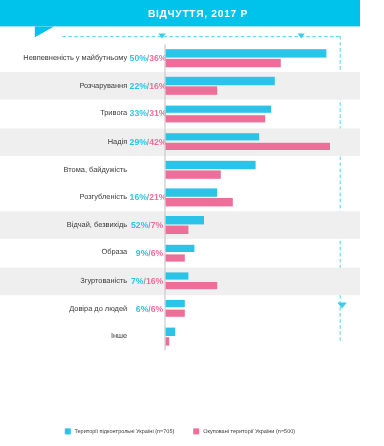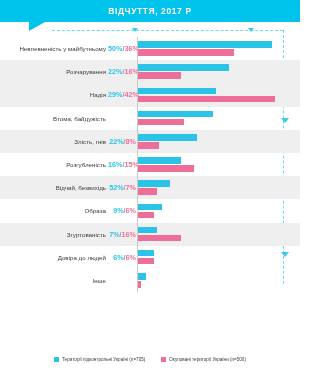--- a/index.html
+++ b/index.html
@@ -27,20 +27,21 @@
     position: absolute;
     left: 0; top: 0;
     width: 300px;
     height: 22px;
     line-height: 22px;
     text-align: center;
     color: #ffffff;
     font-size: 8.5px;
     font-weight: bold;
     letter-spacing: 0.6px;
+    padding-left: 15px;
   }
   .header-tail {
     position: absolute;
     left: 29px;
     top: 22px;
     width: 0; height: 0;
     border-left: 16px solid #00C3EC;
     border-bottom: 9px solid transparent;
   }
 
@@ -208,49 +209,49 @@
     </div>
     <div class="row alt">
       <div class="row-label">Розчарування</div>
       <div class="row-values"><span class="val-a">22%</span><span class="val-sep">/</span><span class="val-b">16%</span></div>
       <div class="baseline"></div>
       <div class="bars">
         <div class="bar a" title="Розчарування — 34%" style="width: 91.12px;"></div>
         <div class="bar b" title="Розчарування — 16%" style="width: 42.88px;"></div>
       </div>
     </div>
+    <div class="row">
+      <div class="row-label">Тривога</div>
+      <div class="row-values"><span class="val-a">33%</span><span class="val-sep">/</span><span class="val-b">31%</span></div>
+      <div class="baseline"></div>
+      <div class="bars">
+        <div class="bar a" title="Тривога — 33%" style="width: 88.44px;"></div>
+        <div class="bar b" title="Тривога — 31%" style="width: 83.08px;"></div>
+      </div>
+    </div>
     <div class="row alt">
       <div class="row-label">Надія</div>
       <div class="row-values"><span class="val-a">29%</span><span class="val-sep">/</span><span class="val-b">42%</span></div>
       <div class="baseline"></div>
       <div class="bars">
         <div class="bar a" title="Надія — 29%" style="width: 77.72px;"></div>
         <div class="bar b" title="Надія — 51%" style="width: 136.68px;"></div>
       </div>
     </div>
     <div class="row">
       <div class="row-label">Втома, байдужість</div>
       <div class="baseline"></div>
       <div class="bars">
         <div class="bar a" title="Втома, байдужість — 28%" style="width: 75.04px;"></div>
         <div class="bar b" title="Втома, байдужість — 17%" style="width: 45.56px;"></div>
       </div>
     </div>
-    <div class="row alt">
-      <div class="row-label">Злість, гнів</div>
-      <div class="row-values"><span class="val-a">22%</span><span class="val-sep">/</span><span class="val-b">8%</span></div>
-      <div class="baseline"></div>
-      <div class="bars">
-        <div class="bar a" title="Злість, гнів — 22%" style="width: 58.96px;"></div>
-        <div class="bar b" title="Злість, гнів — 8%" style="width: 21.44px;"></div>
-      </div>
-    </div>
     <div class="row">
       <div class="row-label">Розгубленість</div>
-      <div class="row-values"><span class="val-a">16%</span><span class="val-sep">/</span><span class="val-b">15%</span></div>
+      <div class="row-values"><span class="val-a">16%</span><span class="val-sep">/</span><span class="val-b">21%</span></div>
       <div class="baseline"></div>
       <div class="bars">
         <div class="bar a" title="Розгубленість — 16%" style="width: 42.88px;"></div>
         <div class="bar b" title="Розгубленість — 21%" style="width: 56.28px;"></div>
       </div>
     </div>
     <div class="row alt">
       <div class="row-label">Відчай, безвихідь</div>
       <div class="row-values"><span class="val-a">52%</span><span class="val-sep">/</span><span class="val-b">7%</span></div>
       <div class="baseline"></div>

